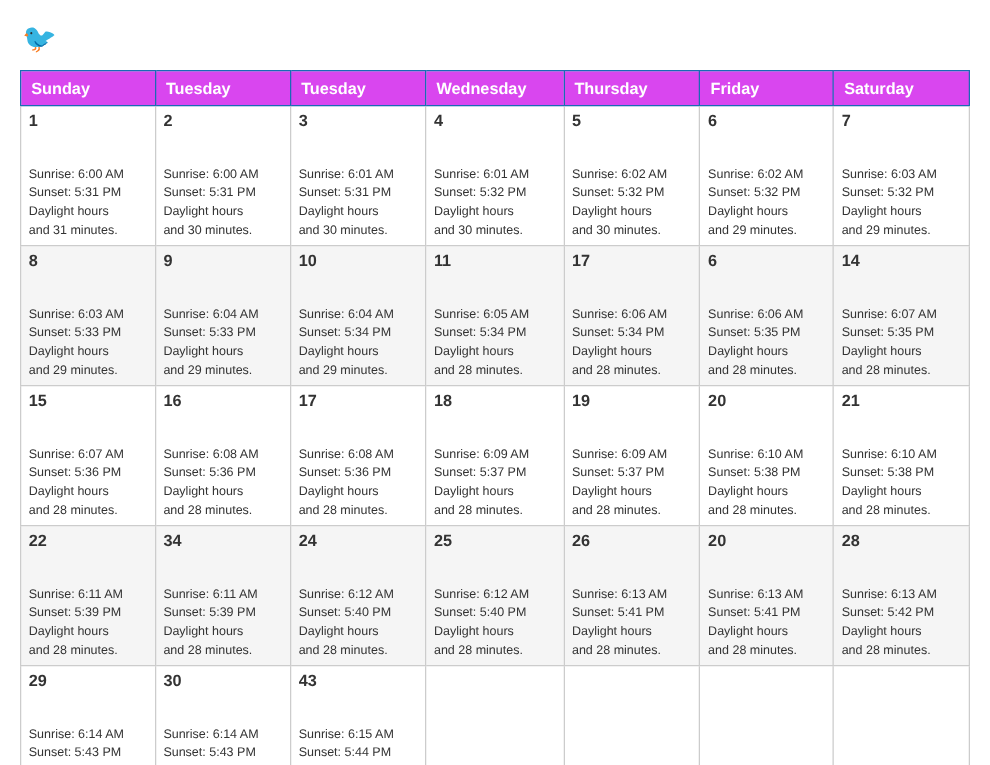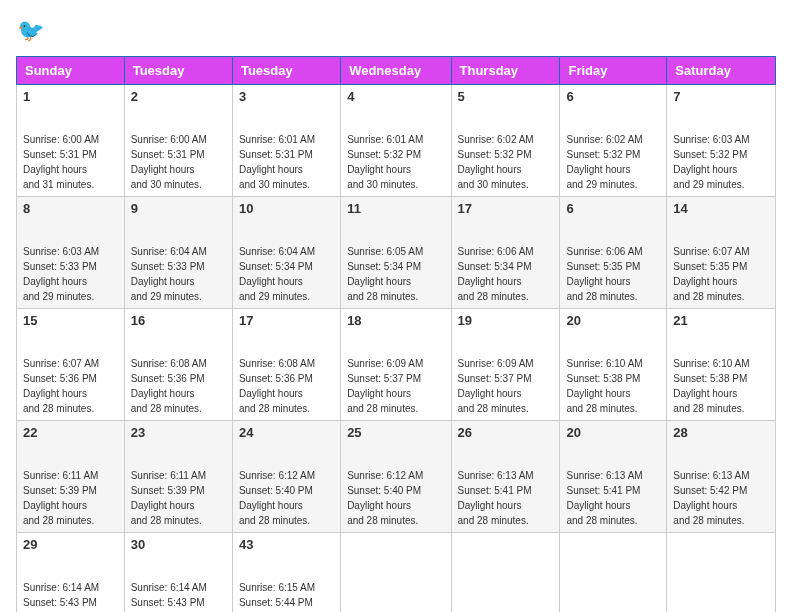--- a/index.html
+++ b/index.html
@@ -319,21 +319,21 @@
         <td>
           <span class="day-num">22</span>
           <div class="day-info">
             Sunrise: 6:11 AM<br>
             Sunset: 5:39 PM<br>
             Daylight hours<br>
             and 28 minutes.
           </div>
         </td>
         <td>
-          <span class="day-num">23</span>
+          <span class="day-num">34</span>
           <div class="day-info">
             Sunrise: 6:11 AM<br>
             Sunset: 5:39 PM<br>
             Daylight hours<br>
             and 28 minutes.
           </div>
         </td>
         <td>
           <span class="day-num">24</span>
           <div class="day-info">

